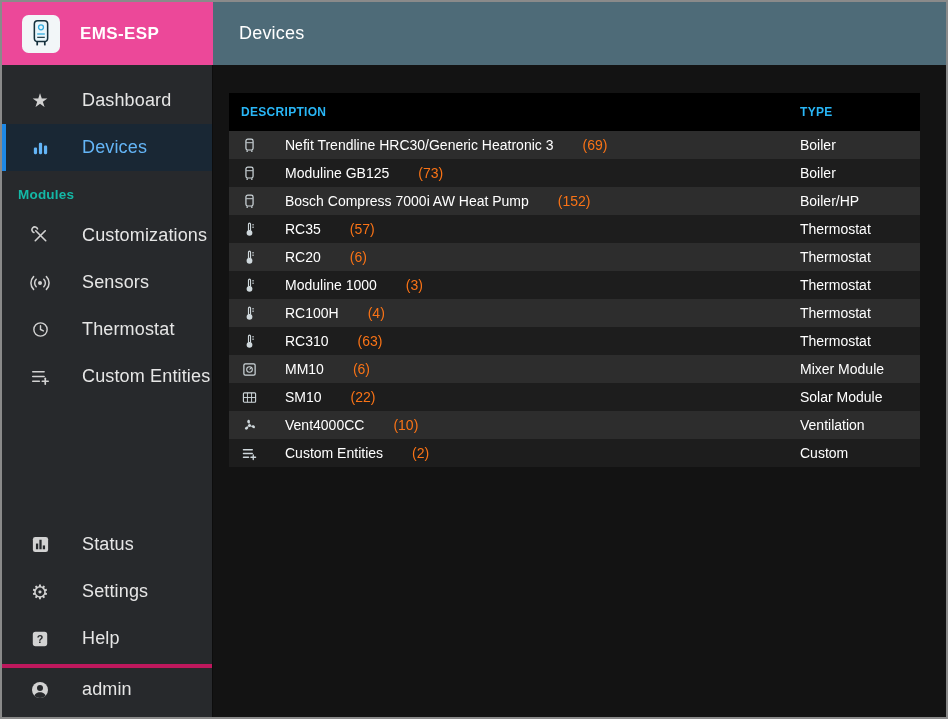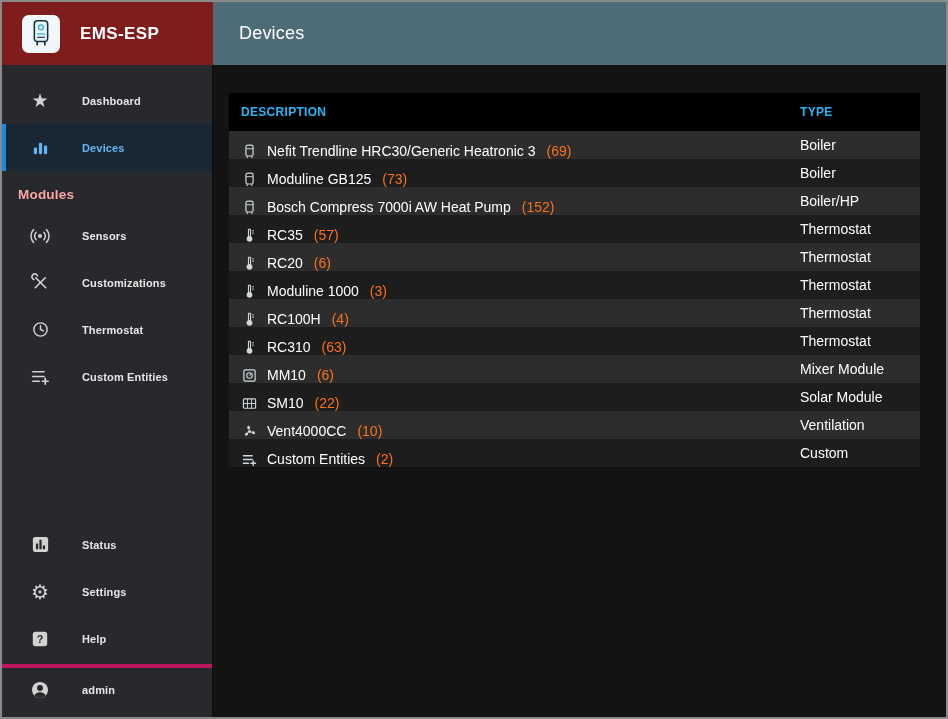--- a/index.html
+++ b/index.html
@@ -11,21 +11,21 @@
     border: 2px solid #8a8a8a;
     display: grid;
     grid-template-columns: 211px 1fr;
     grid-template-rows: 63px 1fr;
     background: #131313;
     overflow: hidden;
   }
 
   
   .logo-area {
-    background: #7f1d1d;
+    background: #ec4899;
     display: flex; align-items: center;
     padding-left: 20px; gap: 20px;
   }
   .app-title { color: #ffffff; font-size: 17px; font-weight: 700; letter-spacing: .4px; }
 
   
   .appbar {
     background: #4e6b78;
     display: flex; align-items: center;
     padding-left: 26px;
@@ -45,49 +45,49 @@
     display: flex; align-items: center;
     padding: 0 10px 0 26px; gap: 30px;
     cursor: pointer; position: relative;
     color: #e6e6e6;
   }
   .nav-icon {
     width: 24px; flex: 0 0 24px;
     display: flex; align-items: center; justify-content: center;
     color: #d2d2d2; font-size: 19px; line-height: 1;
   }
-  .nav-label { font-size: 11px; font-weight: 700; letter-spacing: .15px; white-space: nowrap; }
+  .nav-label { font-size: 18px; font-weight: 400; letter-spacing: .15px; white-space: nowrap; }
   .nav-item.selected { background: #192734; }
   .nav-item.selected::before {
     content: ""; position: absolute; left: 0; top: 0; bottom: 0;
     width: 4px; background: #1e88e5;
   }
   .nav-item.selected .nav-label,
   .nav-item.selected .nav-icon { color: #64b5f6; }
   .section-label {
-    color: #fca5a5; font-size: 13.5px; font-weight: 700;
+    color: #14b8a6; font-size: 13.5px; font-weight: 700;
     padding: 16px 0 10px 16px; letter-spacing: .2px;
   }
   .sidebar-spacer { flex: 1 1 auto; }
   .user-item { border-top: 4px solid #be185d; margin-top: 2px; }
 
   
   .main { background: #131313; padding: 28px 26px 0 16px; overflow: hidden; }
   table.device-table { width: 100%; border-collapse: collapse; }
   .device-table thead th {
     background: #000000; color: #29b6f6;
     font-size: 12px; font-weight: 700; letter-spacing: .3px;
     text-align: left; height: 38px; padding: 0 12px;
   }
   .device-table th.col-type, .device-table td.type-cell { width: 132px; }
   .device-table tbody tr { height: 28px; cursor: pointer; }
   .device-table tbody tr:nth-child(odd)  { background: #2d2d2d; }
   .device-table tbody tr:nth-child(even) { background: #1d1d1d; }
   .device-table td { padding: 0 12px; color: #ffffff; font-size: 14px; }
-  .cellwrap { display: flex; align-items: flex-end; gap: 10px; height: 28px; }
+  .cellwrap { display: flex; align-items: center; gap: 28px; height: 28px; }
   .row-icon {
     width: 16px; height: 16px; flex: 0 0 16px;
     display: flex; align-items: center; justify-content: center;
     color: #cfd8dc;
   }
   .dev-name { color: #ffffff; white-space: nowrap; }
   .count { color: #f97316; margin-left: 1px; }
 </style>
 </head>
 <body>
@@ -128,40 +128,40 @@
           <rect x="13.6" y="8" width="3.4" height="9" rx="1.2"></rect>
         </svg>
       </span>
       <span class="nav-label">Devices</span>
     </div>
 
     <div class="section-label">Modules</div>
 
     <div class="nav-item">
       <span class="nav-icon">
+        <svg width="19" height="19" viewBox="0 0 20 20" fill="none" stroke="currentColor" stroke-width="1.7" stroke-linecap="round">
+          <path d="M5 5 L15.5 15.5"></path>
+          <path d="M15 5 L4.5 15.5"></path>
+          <path d="M6.8 3 A3 3 0 1 0 3 6.8"></path>
+        </svg>
+      </span>
+      <span class="nav-label">Customizations</span>
+    </div>
+
+    <div class="nav-item">
+      <span class="nav-icon">
         <svg width="20" height="20" viewBox="0 0 20 20" fill="none" stroke="currentColor" stroke-width="1.5" stroke-linecap="round">
           <circle cx="10" cy="10" r="2" fill="currentColor" stroke="none"></circle>
           <path d="M6.2 6.2 A5.4 5.4 0 0 0 6.2 13.8"></path>
           <path d="M13.8 6.2 A5.4 5.4 0 0 1 13.8 13.8"></path>
           <path d="M3.6 3.6 A9 9 0 0 0 3.6 16.4"></path>
           <path d="M16.4 3.6 A9 9 0 0 1 16.4 16.4"></path>
         </svg>
       </span>
       <span class="nav-label">Sensors</span>
-    </div>
-
-    <div class="nav-item">
-      <span class="nav-icon">
-        <svg width="19" height="19" viewBox="0 0 20 20" fill="none" stroke="currentColor" stroke-width="1.7" stroke-linecap="round">
-          <path d="M5 5 L15.5 15.5"></path>
-          <path d="M15 5 L4.5 15.5"></path>
-          <path d="M6.8 3 A3 3 0 1 0 3 6.8"></path>
-        </svg>
-      </span>
-      <span class="nav-label">Customizations</span>
     </div>
 
     <div class="nav-item">
       <span class="nav-icon">
         <svg width="19" height="19" viewBox="0 0 20 20" fill="none" stroke="currentColor" stroke-width="1.5">
           <circle cx="10" cy="10" r="7"></circle>
           <path d="M10 6 L10 10 L13 11.5" stroke-linecap="round"></path>
         </svg>
       </span>
       <span class="nav-label">Thermostat</span>

